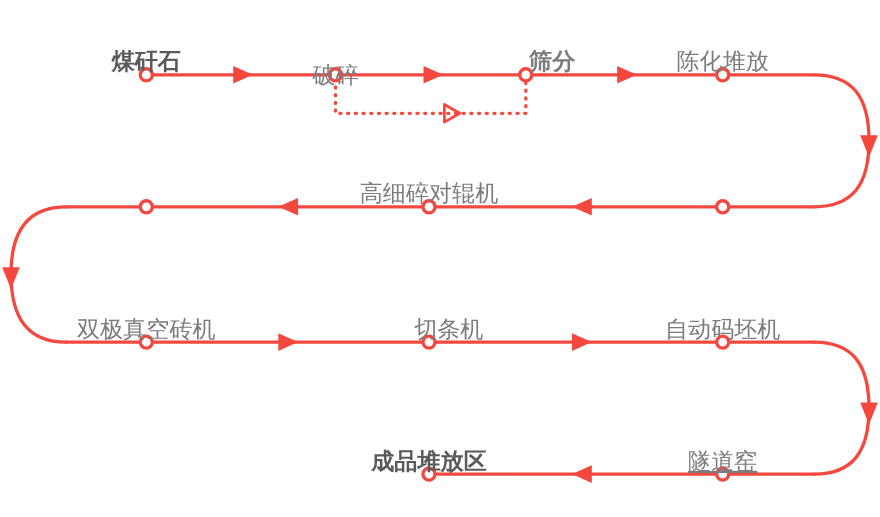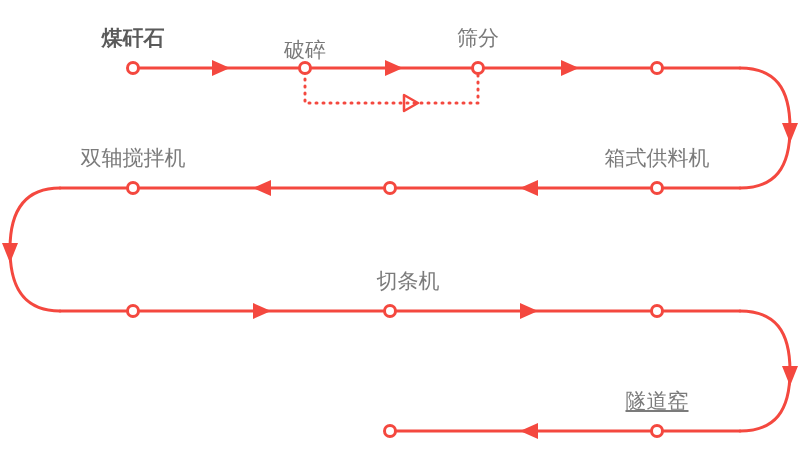--- a/index.html
+++ b/index.html
@@ -26,20 +26,21 @@
   }
   .node-label {
     position: absolute;
     transform: translateX(-50%);
     white-space: nowrap;
     color: #7b7b7b;
     font-size: 21px;
     font-weight: 400;
     line-height: 1;
     font-family: "DejaVu Sans", "Liberation Sans", sans-serif;
+    margin-top: 18px;
   }
   .node-label.emphasis {
     color: #5a5a5a;
     font-weight: 700;
   }
 </style>
 </head>
 <body>
 
 <div id="diagram-root">
@@ -86,22 +87,25 @@
     <circle cx="133" cy="311" r="5.5" fill="#ffffff" stroke="#f4483f" stroke-width="3"></circle>
     <circle cx="390" cy="311" r="5.5" fill="#ffffff" stroke="#f4483f" stroke-width="3"></circle>
     <circle cx="657" cy="311" r="5.5" fill="#ffffff" stroke="#f4483f" stroke-width="3"></circle>
 
     <circle cx="390" cy="431" r="5.5" fill="#ffffff" stroke="#f4483f" stroke-width="3"></circle>
     <circle cx="657" cy="431" r="5.5" fill="#ffffff" stroke="#f4483f" stroke-width="3"></circle>
   </svg>
 
   <div class="node-label emphasis" style="left:133px; top:28px;">煤矸石</div>
   <div class="node-label" style="left:305px; top:40px;">破碎</div>
-  <div class="node-label" style="left:478px; top:28px;">筛分</div>
+  <div class="node-label" style="left:502px; top:28px;font-weight:bold;">筛分</div>
+  <div class="node-label" style="left:657px; top:28px;">陈化堆放</div>
 
-  <div class="node-label" style="left:133px; top:148px;">双轴搅拌机</div>
-  <div class="node-label" style="left:657px; top:148px;">箱式供料机</div>
+  <div class="node-label" style="left:390px; top:148px;">高细碎对辊机</div>
 
+  <div class="node-label" style="left:133px; top:271px;">双极真空砖机</div>
   <div class="node-label" style="left:408px; top:271px;">切条机</div>
+  <div class="node-label" style="left:657px; top:271px;">自动码坯机</div>
 
+  <div class="node-label emphasis" style="left:390px; top:391px;">成品堆放区</div>
   <div class="node-label" style="left:657px; top:391px;text-decoration:underline;">隧道窑</div>
 
 </div>
 
 </body></html>

